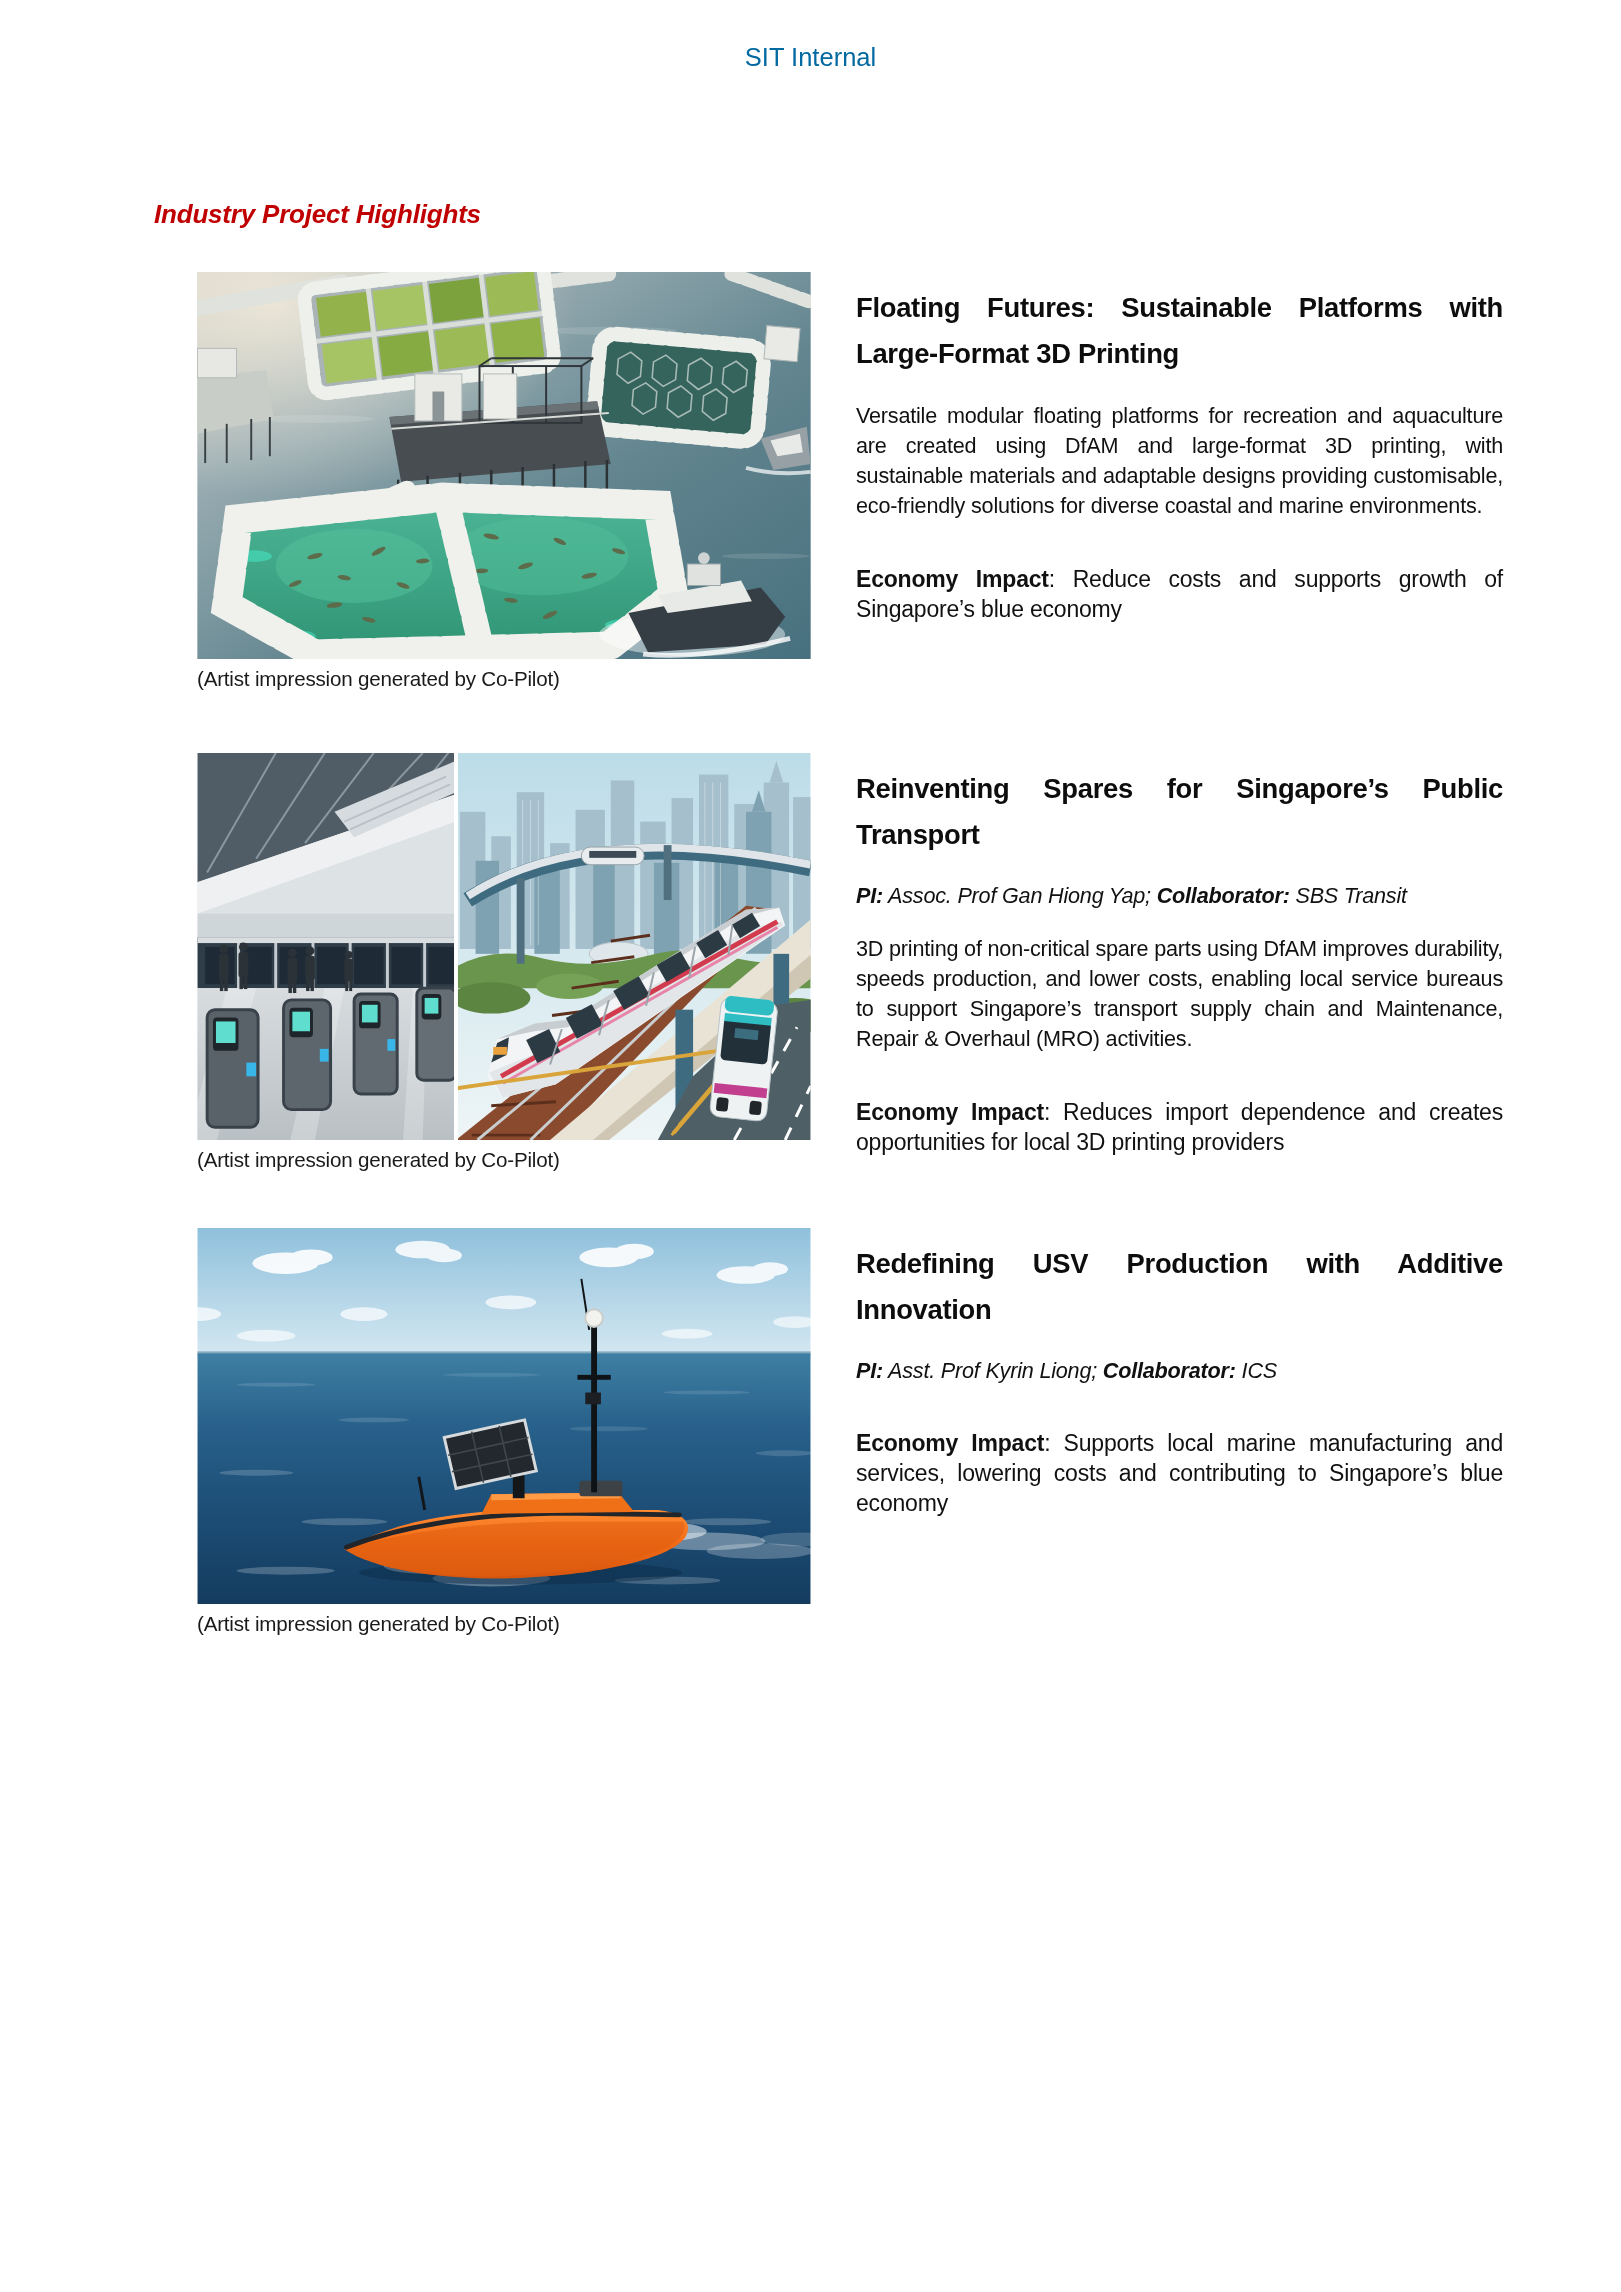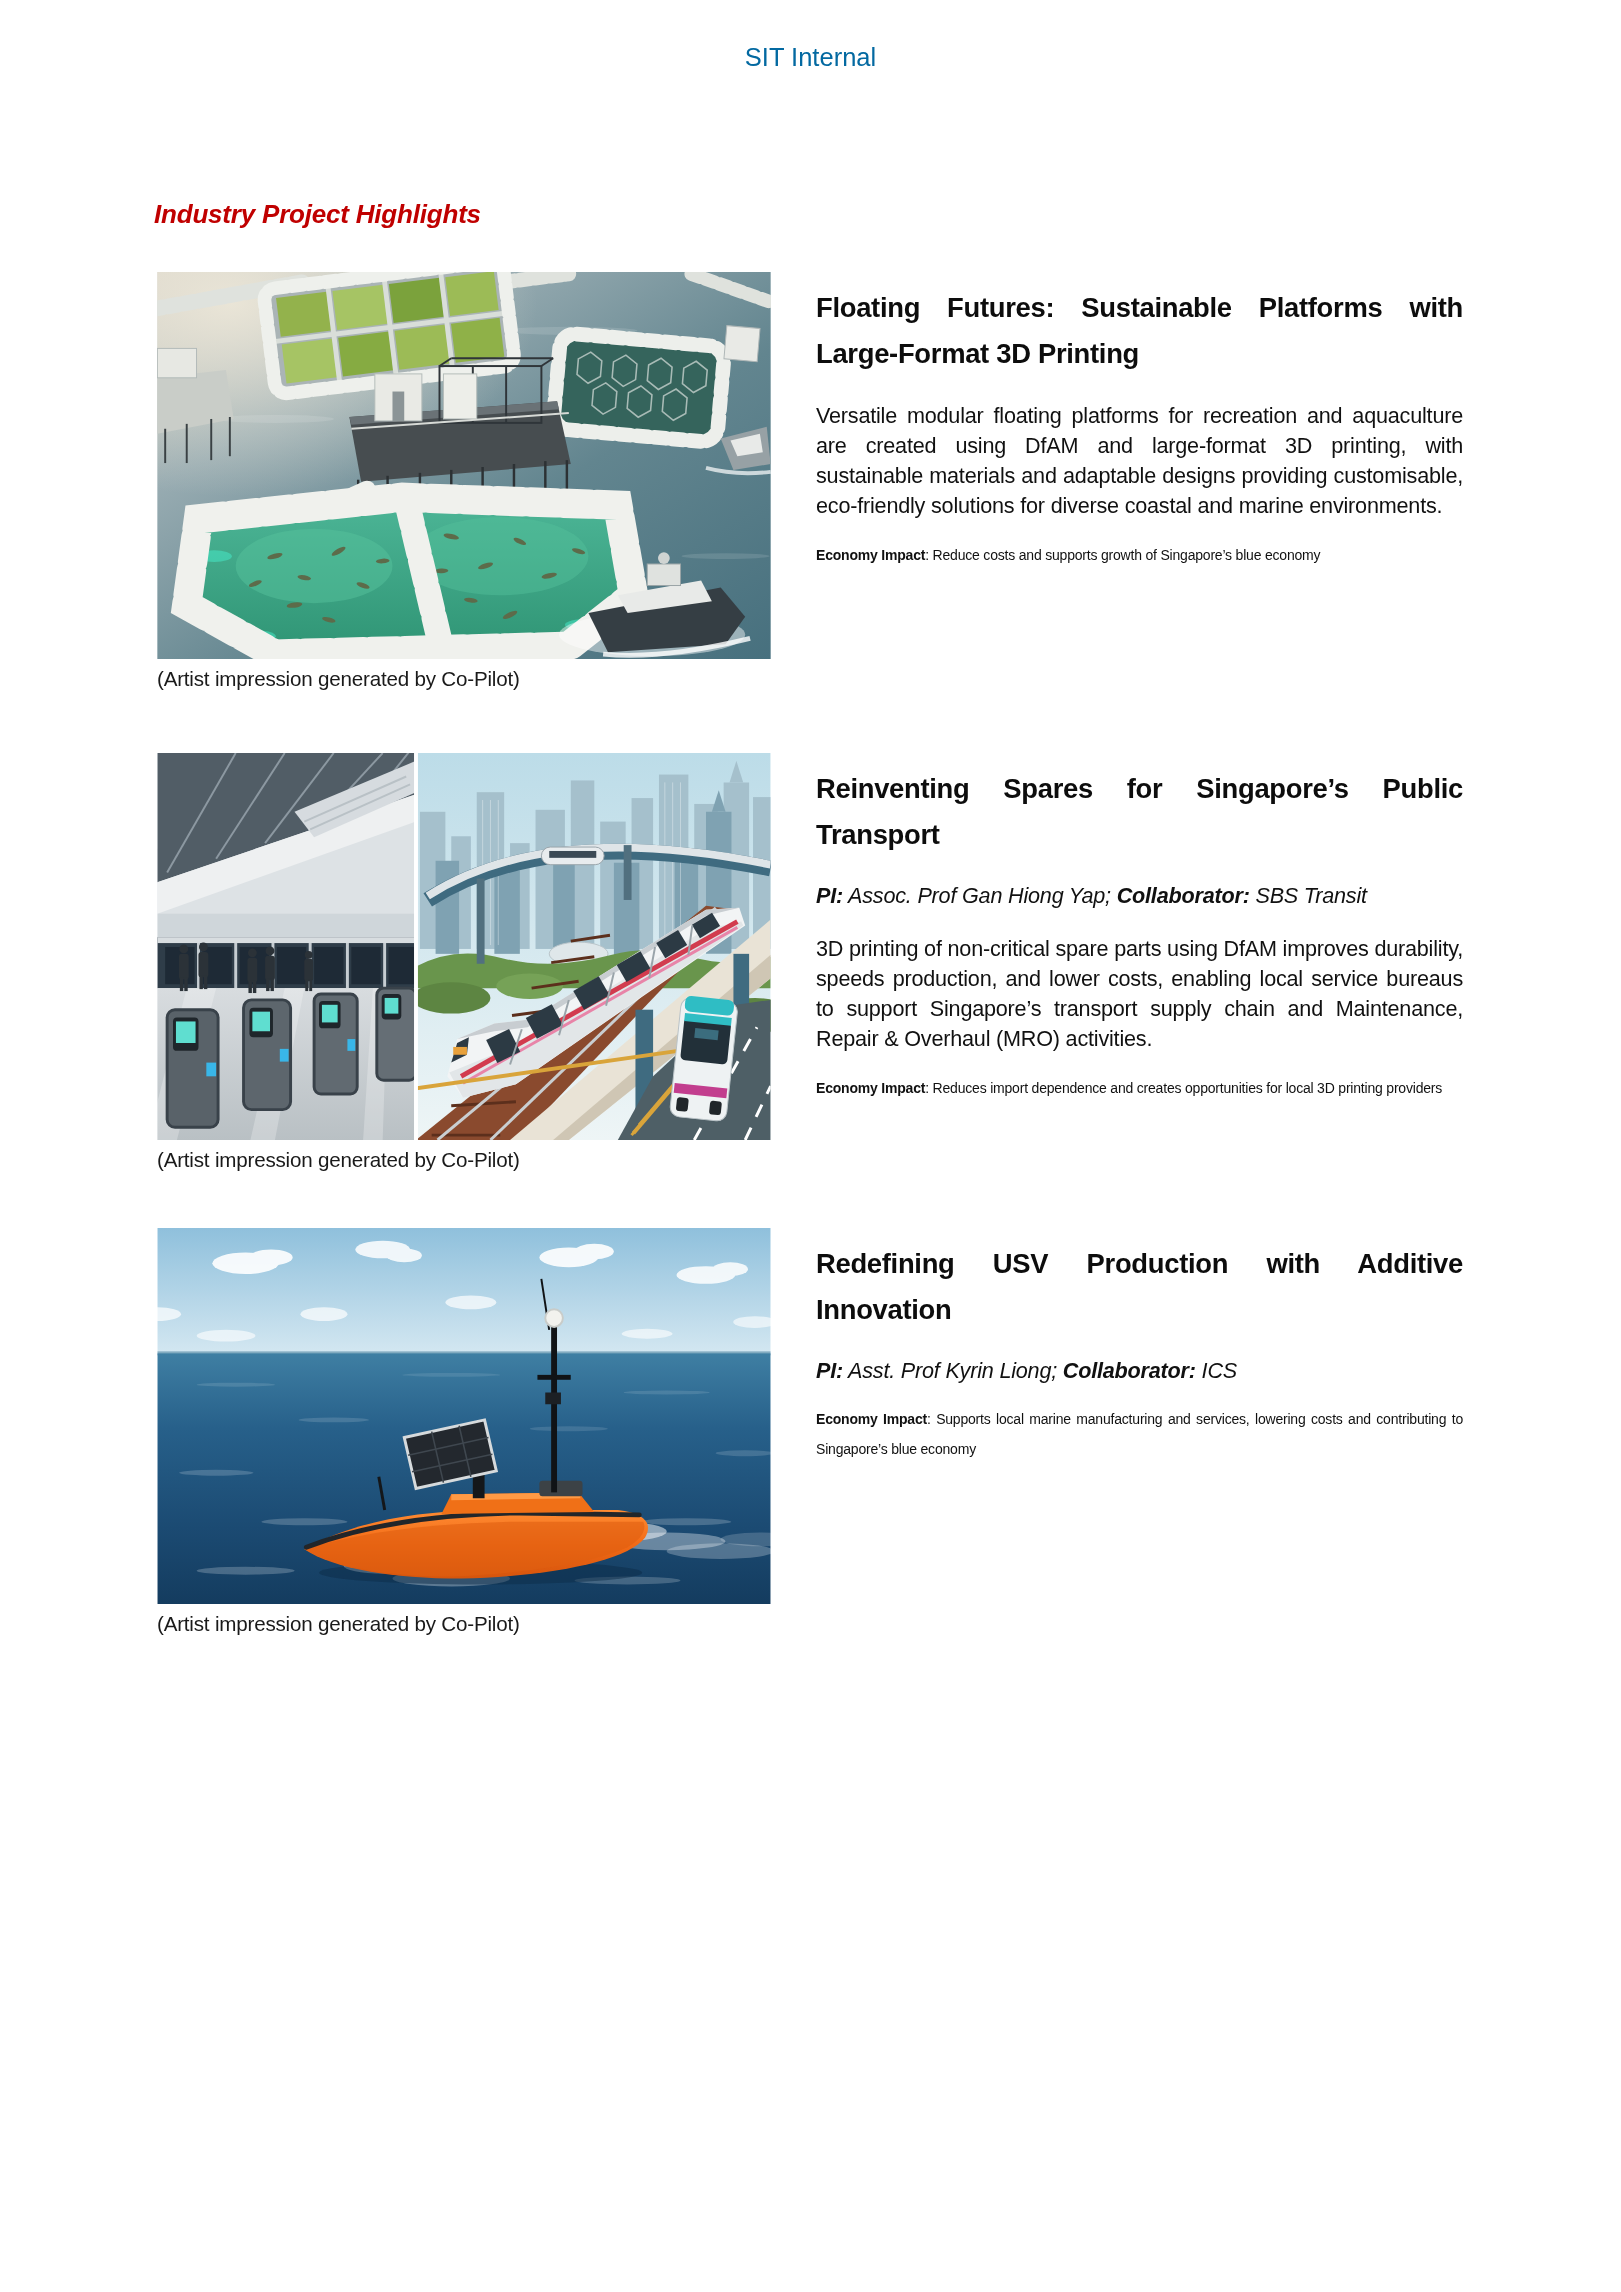--- a/index.html
+++ b/index.html
@@ -17,42 +17,42 @@
   .main-heading{
     position:absolute;left:154px;top:199px;
     font-size:26px;font-weight:bold;font-style:italic;
     letter-spacing:-0.2px;
     text-align:center;
   }
   .row{position:absolute;left:157px;display:flex;gap:45px;}
   #row-0{top:272px;}
   #row-1{top:753px;}
   #row-2{top:1228px;}
-  .img-col{flex:0 0 614px;width:614px;}
+  .img-col{flex:0 0 614px;width:614px;margin-left:40px;}
   .img-col svg{display:block;}
   .caption{
     margin-top:6.9px;font-size:20.6px;line-height:25.5px;color:#1a1a1a;
     letter-spacing:-0.2px;
   }
   .txt-col{width:647px;padding-top:12.7px;}
   .proj-title{
     margin:0;font-size:27.4px;line-height:46px;font-weight:bold;
     text-align:justify;letter-spacing:-0.3px;color:#0d0d0d;
   }
   .pi-line{
     margin-top:23.5px;font-size:21.6px;line-height:29px;font-style:italic;
     letter-spacing:-0.2px;
   }
   .pi-line b{font-weight:bold;}
   .desc{
     margin-top:24px;font-size:21.6px;line-height:30px;
     text-align:justify;letter-spacing:-0.2px;
   }
   .impact{
-    margin-top:19px;font-size:14px;line-height:30px;
+    margin-top:43px;font-size:23px;line-height:30px;
     text-align:justify;letter-spacing:-0.2px;
   }
   .impact b{font-weight:bold;}
 </style>
 </head>
 <body>
 
 <div class="doc-header">SIT Internal</div>
 
 <div class="main-heading" style="color:#C00000;">Industry Project Highlights</div>

